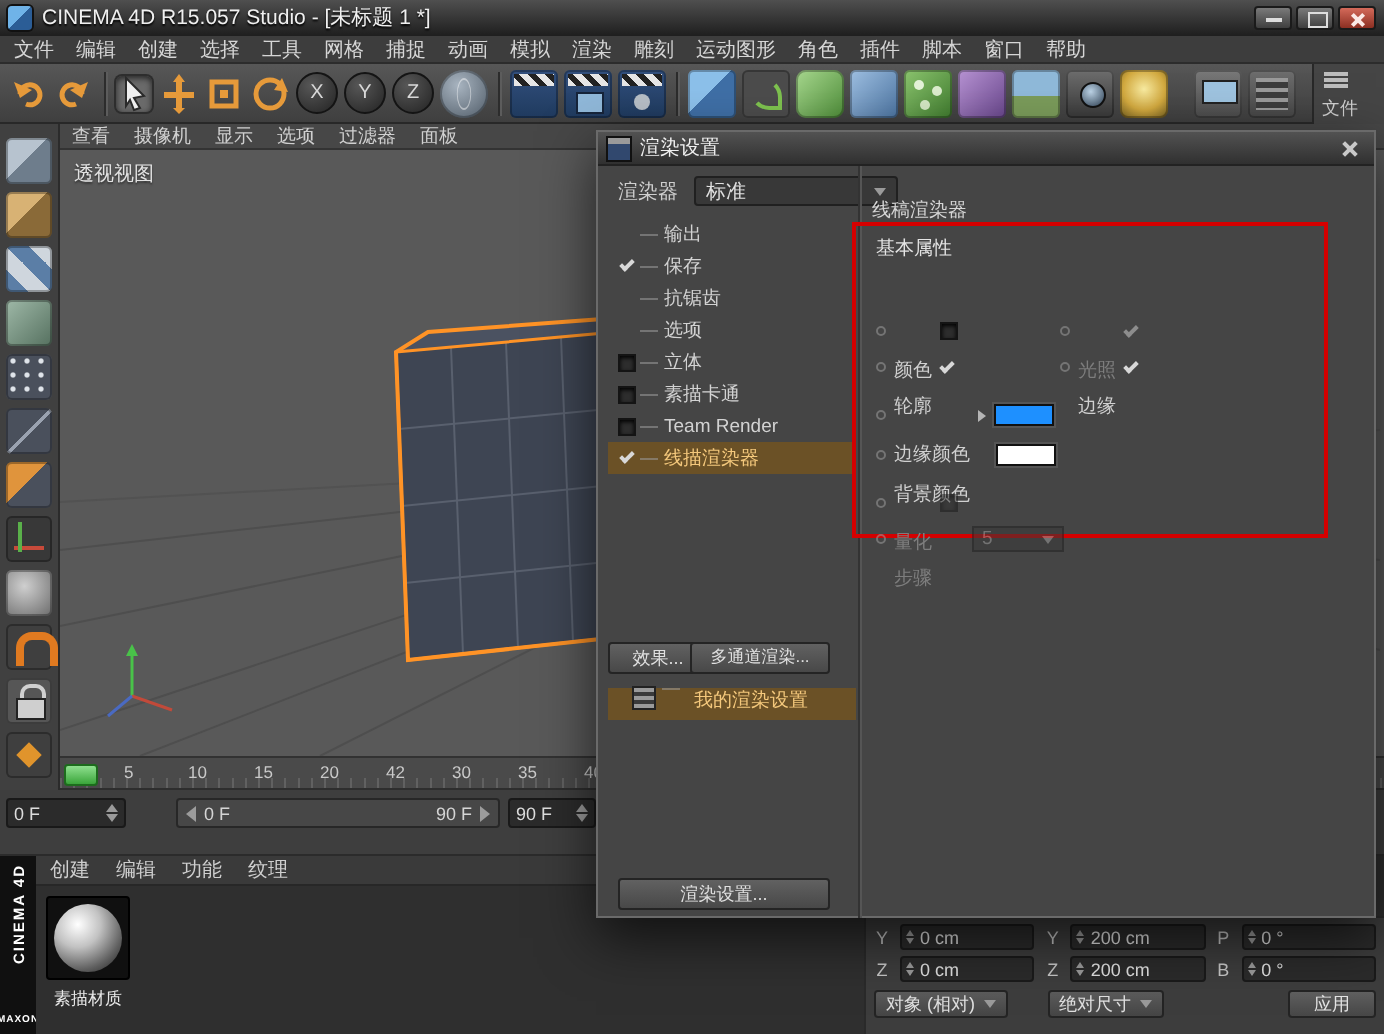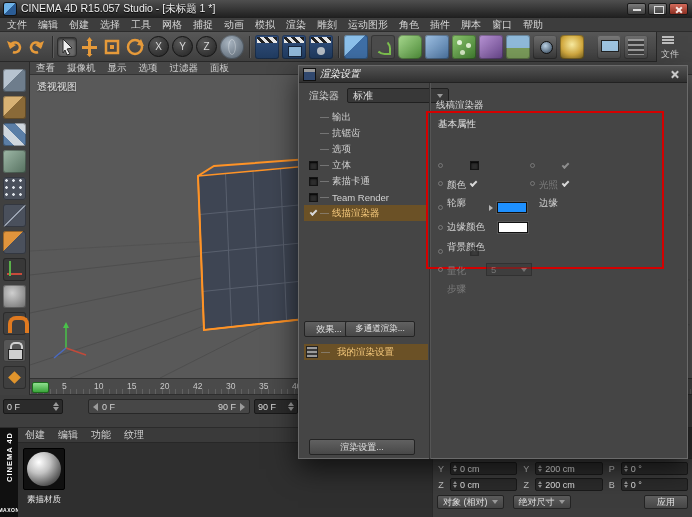--- a/index.html
+++ b/index.html
@@ -147,33 +147,33 @@
   #coordpanel { position:absolute; left:432px; top:458px; width:260px; height:59px; background:#3d3d3d;
     border-left:1px solid #2a2a2a; border-top:1px solid #2a2a2a; padding:3px 4px; font-size:9px; color:#cfcfcf; }
   .crow { display:flex; align-items:center; gap:5px; margin-bottom:3px; }
   .clab { width:8px; text-align:center; color:#c6c6c6; }
   .cfield { flex:1; height:13px; background:#2b2b2b; border:1px solid #1a1a1a; border-radius:2px;
     display:flex; align-items:center; gap:3px; padding:0 2px; }
   .cstep { display:flex; flex-direction:column; gap:1px; }
   .cstep .tu { border-bottom-width:3px; border-left-width:2.5px; border-right-width:2.5px; }
   .cstep .td { border-top-width:3px; border-left-width:2.5px; border-right-width:2.5px; }
   .cval { color:#e0e0e0; }
-  .crow3 { display:flex; align-items:center; gap:9px; margin-top:4px; }
+  .crow3 { display:flex; align-items:center; gap:20px; margin-top:4px; }
   .csel { height:14px; background:linear-gradient(#5c5c5c,#454545); border:1px solid #242424; border-radius:2px;
     display:flex; align-items:center; gap:4px; padding:0 5px; color:#e0e0e0; }
   .cbtn { height:14px; background:linear-gradient(#606060,#474747); border:1px solid #242424; border-radius:2px;
     display:flex; align-items:center; justify-content:center; padding:0 12px; color:#e4e4e4; margin-left:auto; }
 
   
   #dialog { position:absolute; left:298px; top:65px; width:390px; height:394px; background:#454545;
     border:1px solid #6a6a6a; box-shadow:0 10px 26px rgba(0,0,0,.65); z-index:40; }
   #dtitle { height:17px; background:linear-gradient(#525252,#303030); display:flex; align-items:center;
     gap:5px; padding:0 5px; border-bottom:1px solid #222; }
   #dticon { width:11px; height:11px; background:linear-gradient(#9a9a9a 0 3px,#31486e 3px); box-shadow:0 0 0 1px #111; }
-  #dtitletext { font-size:10px; color:#f0f0f0;font-style:italic; }
+  #dtitletext { font-size:10px; color:#f0f0f0; }
   #dclose { margin-left:auto; width:14px; height:12px; position:relative; }
   #dclose::before, #dclose::after { content:""; position:absolute; left:6px; top:2px; width:2px; height:9px; background:#c9c9c9; }
   #dclose::before { transform:rotate(45deg); } #dclose::after { transform:rotate(-45deg); }
   #dcontent { position:relative; width:100%; height:376px; }
 
   #rrow { position:absolute; left:10px; top:5px; display:flex; align-items:center; gap:8px; font-size:10px; color:#cfcfcf; }
   #rdrop { width:102px; height:15px; background:#383838; border:1px solid #202020; border-radius:2px;
     display:flex; align-items:center; padding:0 5px; color:#e0e0e0; gap:4px; }
   #rdrop .sp { flex:1; }
 
@@ -184,21 +184,21 @@
   .rc { width:14px; display:flex; align-items:center; justify-content:center; flex:0 0 14px; }
   .ck { width:7px; height:4px; border-left:2px solid #d8d8d8; border-bottom:2px solid #d8d8d8; transform:rotate(-45deg); margin-top:-2px; }
   .ck.dim { border-color:#8d8d8d; }
   .cb { width:9px; height:9px; background:#2d2d2d; border:1px solid #141414; box-shadow:inset 0 1px 2px #000; }
   .cb.dis { opacity:.45; }
   .tree { width:9px; height:1px; background:#9a9a9a; opacity:.55; margin-right:3px; flex:0 0 9px; }
 
   .dbtn { position:absolute; height:16px; background:linear-gradient(#616161,#484848); border:1px solid #242424;
     border-radius:2px; font-size:9px; color:#e0e0e0; display:flex; align-items:center; justify-content:center; padding:0 6px; }
   #presetrow { position:absolute; left:5px; top:261px; width:124px; height:16px; background:#6b5126;
-    display:flex; align-items:center; gap:4px; padding:0 3px; font-size:9.5px; color:#f4c87c; }
+    display:flex; gap:4px; padding:0 13px; font-size:9.5px; color:#f4c87c; }
   #preseticon { width:10px; height:10px; background:repeating-linear-gradient(#9a9a9a 0 2px,#3a3a3a 2px 4px); box-shadow:0 0 0 1px #222; }
 
   #dsplit { position:absolute; left:130px; top:0; width:1px; height:376px; background:#333; box-shadow:1px 0 0 #555; }
 
   #rpanel { position:absolute; left:131px; top:0; right:0; bottom:0; font-size:9.5px; color:#d0d0d0; }
   #rphead { position:absolute; left:6px; top:16px; color:#d6d6d6; }
   #redrect { position:absolute; left:-4px; top:28px; width:238px; height:158px; border:2px solid #d40000; }
   #rpsection { position:absolute; left:8px; top:35px; color:#e4e4e4; }
   .prow { position:absolute; display:flex; align-items:center; gap:4px; }
   .blt { width:5px; height:5px; border:1px solid #9a9a9a; border-radius:50%; opacity:.55; flex:0 0 5px; }
@@ -506,20 +506,27 @@
         </div>
       </div>
 
       <div id="dlist">
         <div class="ritem">
           <span class="rc"></span>
             <span class="tree"></span>
             <span class="rlabel">输出</span>
         </div>
         <div class="ritem">
+          <span class="rc">
+              <i class="ck"></i>
+            </span>
+            <span class="tree"></span>
+            <span class="rlabel">保存</span>
+        </div>
+        <div class="ritem">
           <span class="rc"></span>
             <span class="tree"></span>
             <span class="rlabel">抗锯齿</span>
         </div>
         <div class="ritem">
           <span class="rc"></span>
             <span class="tree"></span>
             <span class="rlabel">选项</span>
         </div>
         <div class="ritem">

